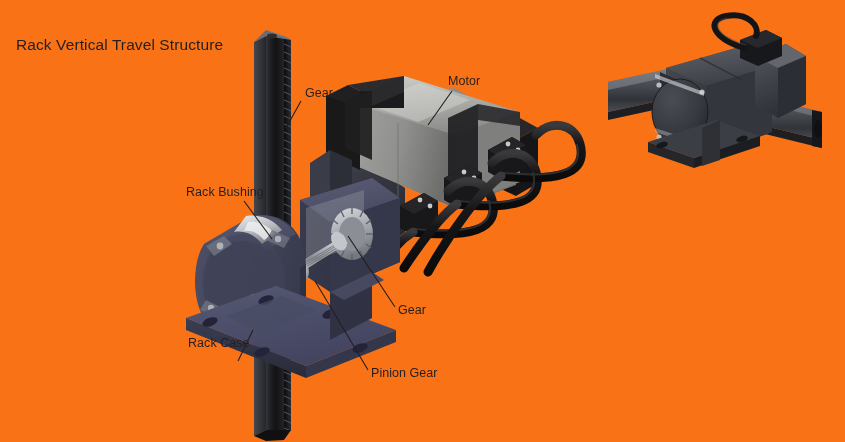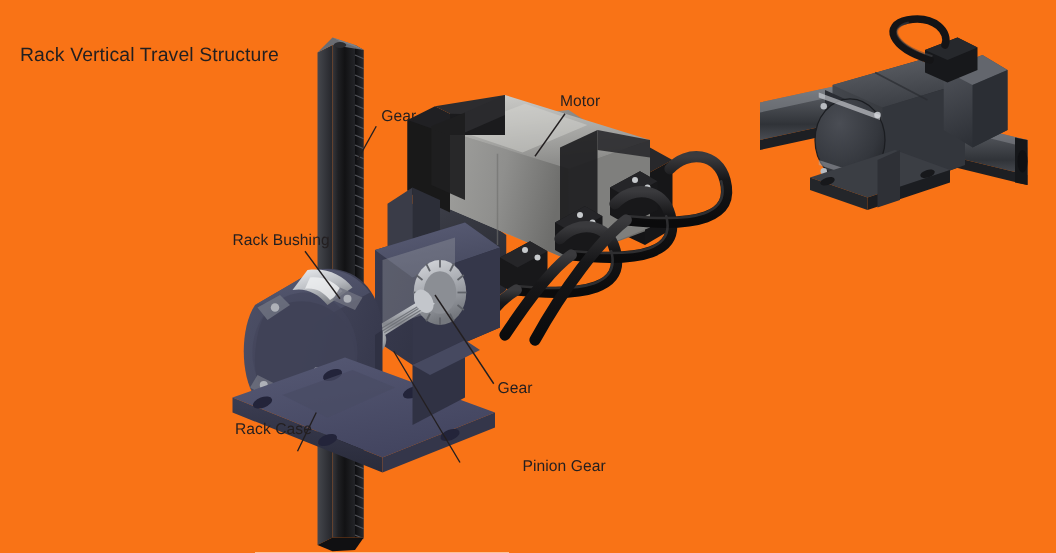--- a/index.html
+++ b/index.html
@@ -426,17 +426,17 @@
   </svg>
 
   <div class="lbl" style="left:305px;top:86px;">Gear</div>
 
   <div class="lbl" style="left:448px;top:74px;">Motor</div>
 
   <div class="lbl" style="left:186px;top:185px;">Rack Bushing</div>
 
   <div class="lbl" style="left:398px;top:303px;">Gear</div>
 
-  <div class="lbl" style="left:371px;top:366px;margin-left:47px;">Pinion Gear</div>
+  <div class="lbl" style="left:371px;top:366px;">Pinion Gear</div>
 
   <div class="lbl" style="left:188px;top:336px;">Rack Case</div>
 
 </div>
 
 </body></html>

